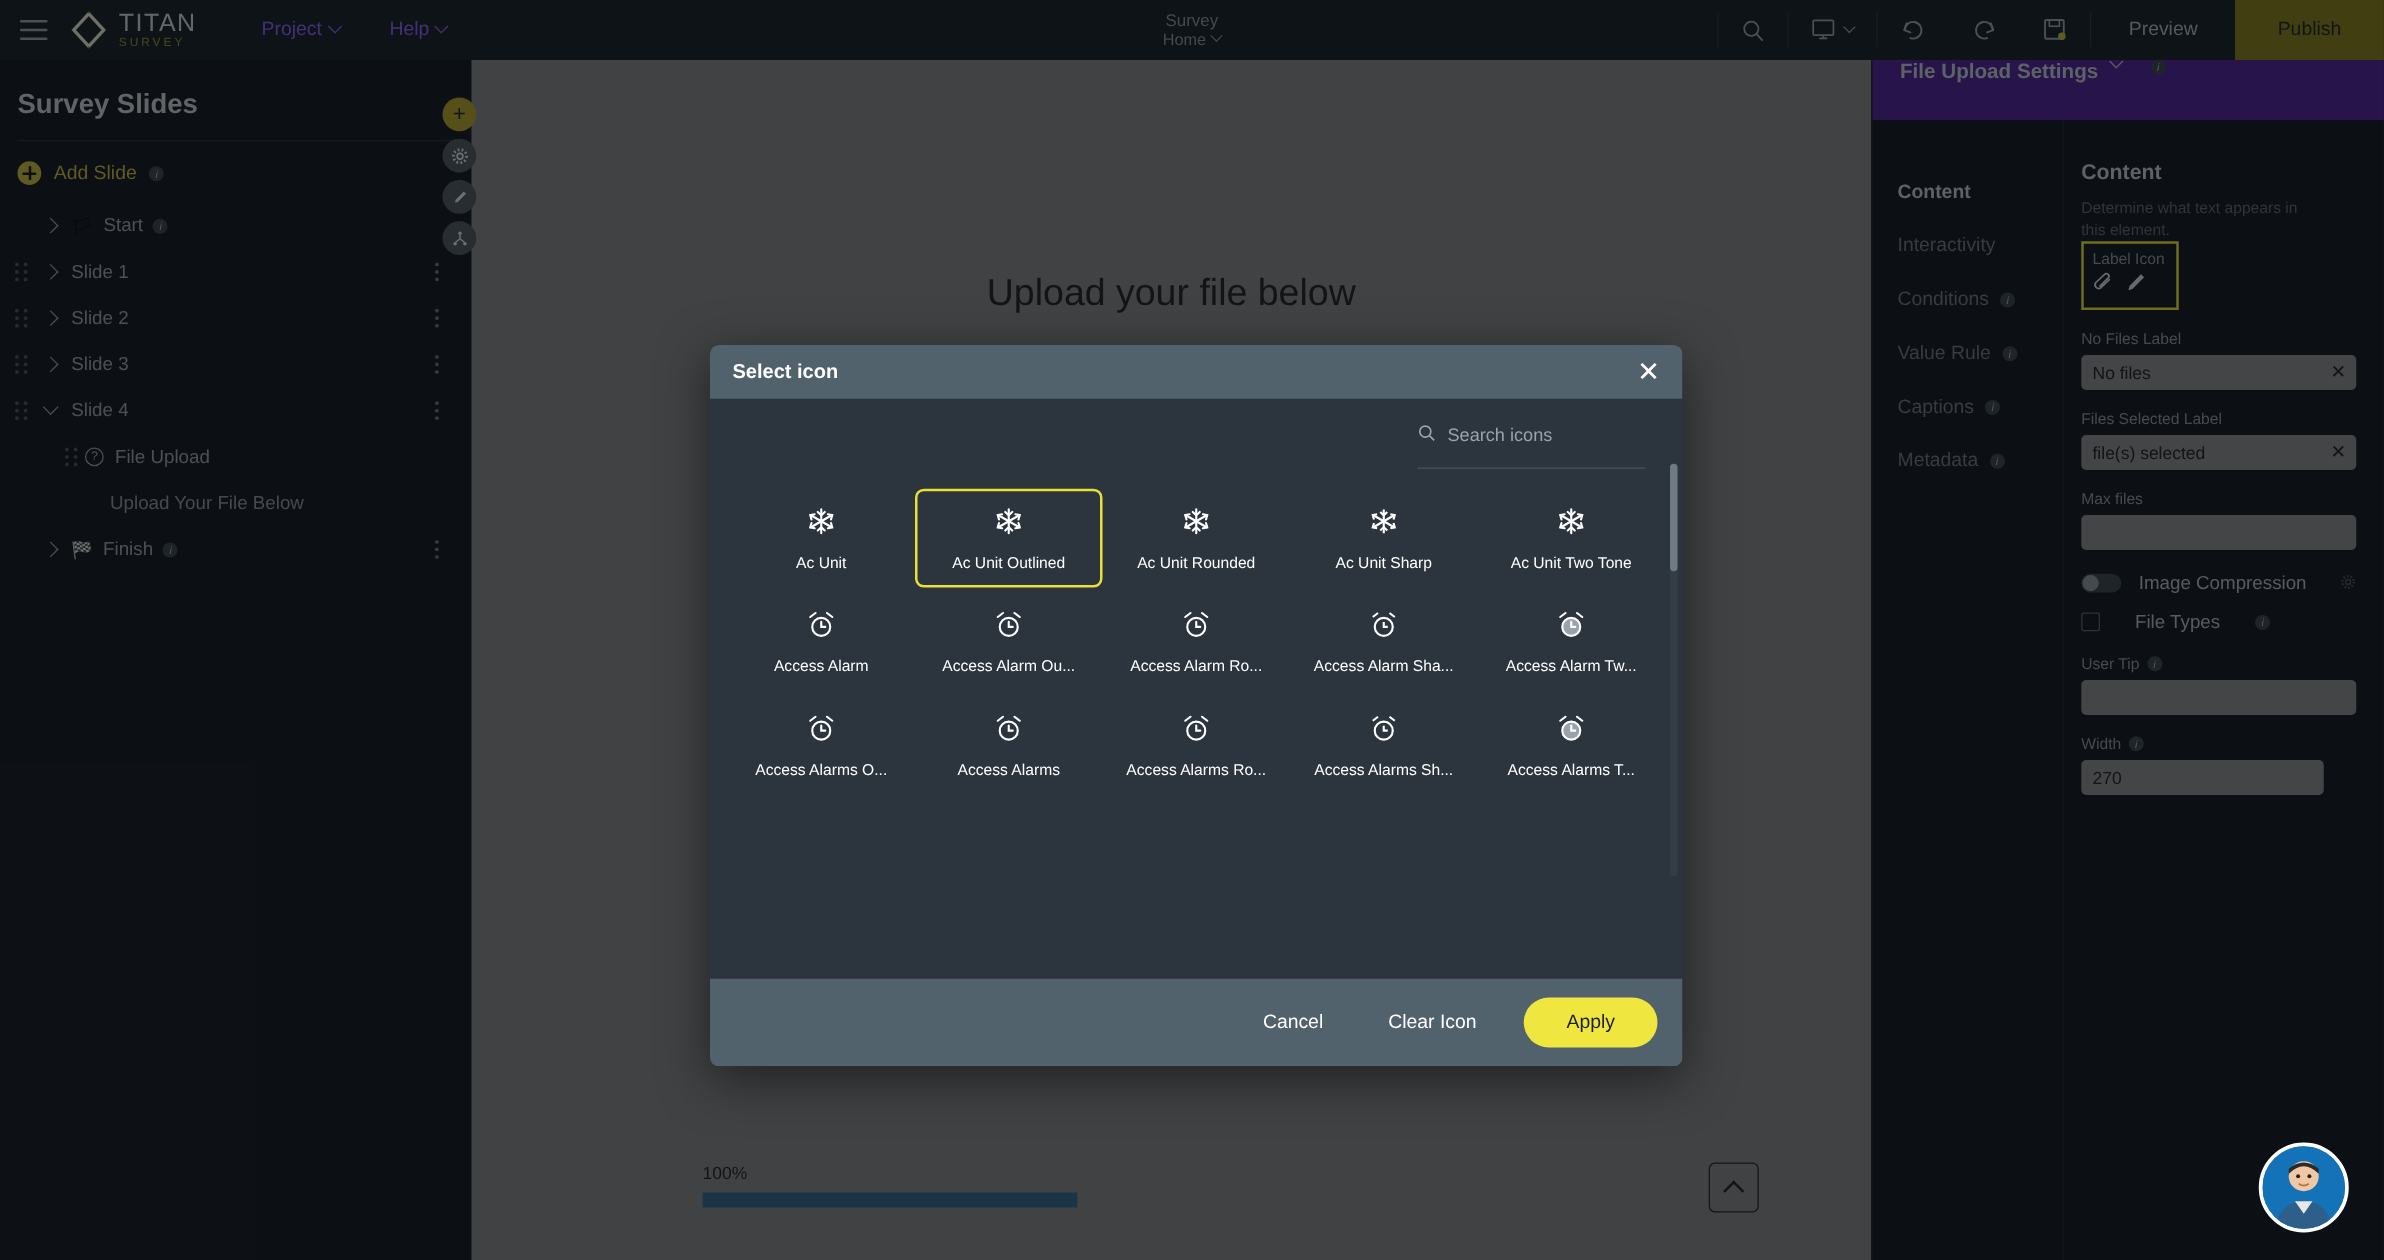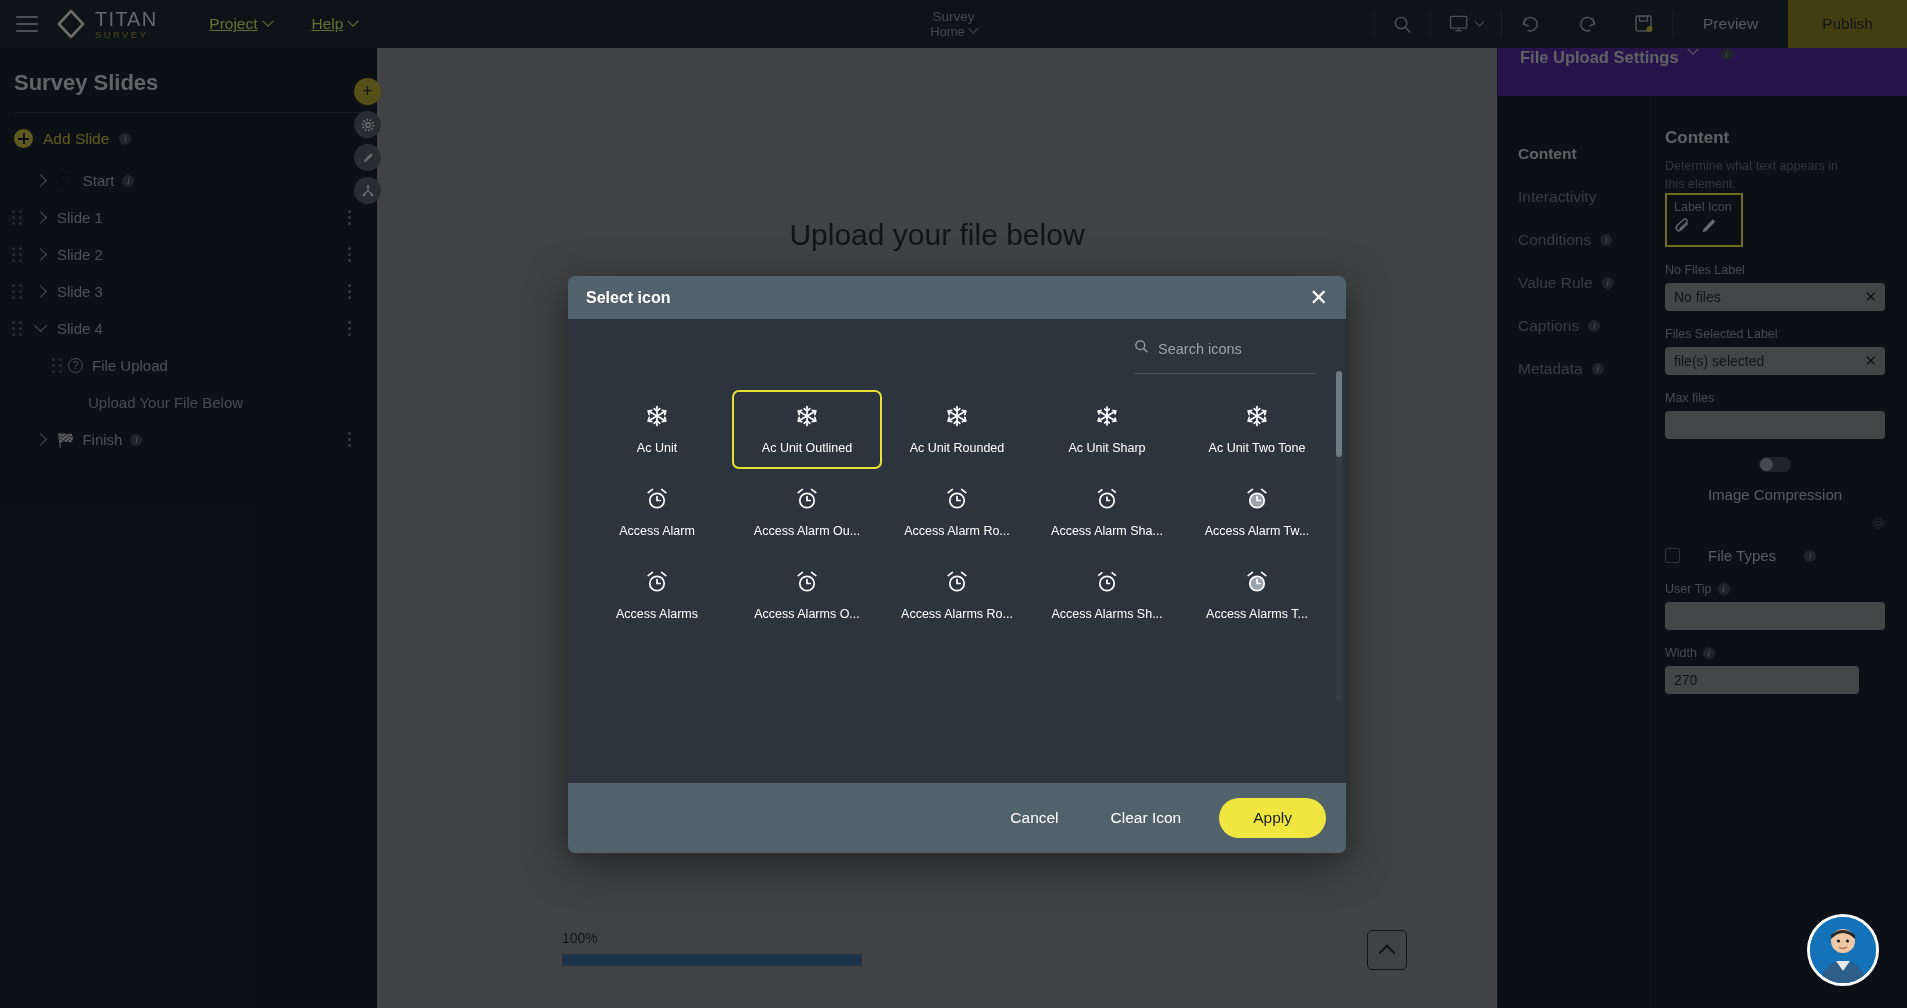--- a/index.html
+++ b/index.html
@@ -18,22 +18,22 @@
     z-index: 40;
   }
   .hamburger { width: 22px; height: 16px; margin-left: 16px; margin-right: 18px;
     display: flex; flex-direction: column; justify-content: space-between; cursor: pointer; }
   .hamburger i { display: block; height: 2px; background: #9aa3ab; border-radius: 1px; }
   .logo-wrap { display: flex; align-items: center; gap: 9px; margin-right: 52px; }
   .logo-mark { width: 30px; height: 30px; position: relative; }
   .logo-text { line-height: 1; }
   .logo-title { font-size: 20px; letter-spacing: 1.2px; color: #cfd4d9; font-weight: 400; }
   .logo-sub { font-size: 9.5px; letter-spacing: 2.4px; color: #9a8f2c; margin-top: 1px; }
-  .nav-item { color: #bef264; font-size: 15.5px; margin-right: 40px; cursor: pointer;
-     display: flex; align-items: center; gap: 6px; text-decoration: underline; }
+  .nav-item { color: #8b5cf6; font-size: 15.5px; margin-right: 40px; cursor: pointer;
+     display: flex; align-items: center; gap: 6px; }
   .caret { display: inline-block; width: 8px; height: 8px; border-right: 1.6px solid currentColor;
      border-bottom: 1.6px solid currentColor; transform: rotate(45deg) translate(-2px,-2px); }
   .center-title { position: absolute; left: 50%; transform: translateX(-50%); text-align: center; }
   .center-title .t1 { font-size: 13.5px; color: #8b9299; line-height: 1.15; }
   .center-title .t2 { font-size: 13px; color: #8b9299; display: flex; align-items: center;
      justify-content: center; gap: 5px; }
   .top-right { margin-left: auto; display: flex; align-items: center; height: 48px; }
   .tr-btn { height: 48px; display: flex; align-items: center; justify-content: center;
      padding: 0 18px; cursor: pointer; color: #9aa3ab; }
   .preview-btn { color: #aeb5bb; font-size: 15.5px; padding: 0 30px; height: 48px;
@@ -120,21 +120,21 @@
   .field-label { color: #8d949b; font-size: 12.5px; margin-bottom: 6px; display:flex;
      align-items:center; gap: 6px; }
   .field-input { width: 100%; height: 28px; background: #8a8a8a; border: none; border-radius: 4px;
      color: #1b1b1b; font-size: 14px; padding: 0 26px 0 9px; font-family: "Liberation Sans", sans-serif; }
   .field-wrap { position: relative; margin-bottom: 16px; }
   .field-clear { position: absolute; right: 8px; top: 5px; color: #1b1b1b; font-size: 15px;
      cursor: pointer; line-height: 18px; }
   .label-icon-box { border: 2px solid #e8e034; padding: 5px 9px 6px 7px; display: inline-block;
      margin-bottom: 16px; }
   .label-icon-row { display: flex; align-items: center; gap: 8px; margin-top: 3px; }
-  .toggle-row { display: flex; align-items: center; gap: 14px; margin: 18px 0 14px 0; flex-direction: column; }
+  .toggle-row { display: flex; align-items: center; gap: 14px; margin: 18px 0 14px 0; }
   .toggle { width: 32px; height: 15px; border-radius: 8px; background: #3b4249; position: relative; cursor:pointer; }
   .toggle .knob { position: absolute; left: 1px; top: 1px; width: 13px; height: 13px;
      border-radius: 50%; background: #8e959b; }
   .toggle-label { color: #b4bbc1; font-size: 15px; }
   .gear-mini { margin-left: auto; color: #4a5158; font-size: 14px; }
   .check-row { display: flex; align-items: center; gap: 28px; margin-bottom: 18px; text-align: right; }
   .checkbox { width: 15px; height: 15px; border: 1.6px solid #5c636a; border-radius: 2px; cursor:pointer; }
   .check-label { color: #b4bbc1; font-size: 15px; }
 
   
@@ -713,32 +713,32 @@
 
       <div class="icon-cell">
         <span class="glyph">
           <svg width="24" height="24" viewBox="0 0 24 24" fill="none" stroke="#fff" stroke-width="1.7" stroke-linecap="round">
               <circle cx="12" cy="13.5" r="7.2"></circle>
               <path d="M3.2 5.6 L7.4 2.4"></path>
               <path d="M20.8 5.6 L16.6 2.4"></path>
               <path d="M12 9.5 V13.5 H15.2"></path>
             </svg>
         </span>
+        <span class="cap">Access Alarms O...</span>
+      </div>
+      <div class="icon-cell">
+        <span class="glyph">
+          <svg width="24" height="24" viewBox="0 0 24 24" fill="none" stroke="#fff" stroke-width="1.7" stroke-linecap="round">
+              <circle cx="12" cy="13.5" r="7.2"></circle>
+              <path d="M3.2 5.6 L7.4 2.4"></path>
+              <path d="M20.8 5.6 L16.6 2.4"></path>
+              <path d="M12 9.5 V13.5 H15.2"></path>
+            </svg>
+        </span>
         <span class="cap">Access Alarms</span>
-      </div>
-      <div class="icon-cell">
-        <span class="glyph">
-          <svg width="24" height="24" viewBox="0 0 24 24" fill="none" stroke="#fff" stroke-width="1.7" stroke-linecap="round">
-              <circle cx="12" cy="13.5" r="7.2"></circle>
-              <path d="M3.2 5.6 L7.4 2.4"></path>
-              <path d="M20.8 5.6 L16.6 2.4"></path>
-              <path d="M12 9.5 V13.5 H15.2"></path>
-            </svg>
-        </span>
-        <span class="cap">Access Alarms O...</span>
       </div>
       <div class="icon-cell">
         <span class="glyph">
           <svg width="24" height="24" viewBox="0 0 24 24" fill="none" stroke="#fff" stroke-width="1.7" stroke-linecap="round">
               <circle cx="12" cy="13.5" r="7.2"></circle>
               <path d="M3.2 5.6 L7.4 2.4"></path>
               <path d="M20.8 5.6 L16.6 2.4"></path>
               <path d="M12 9.5 V13.5 H15.2"></path>
             </svg>
         </span>

